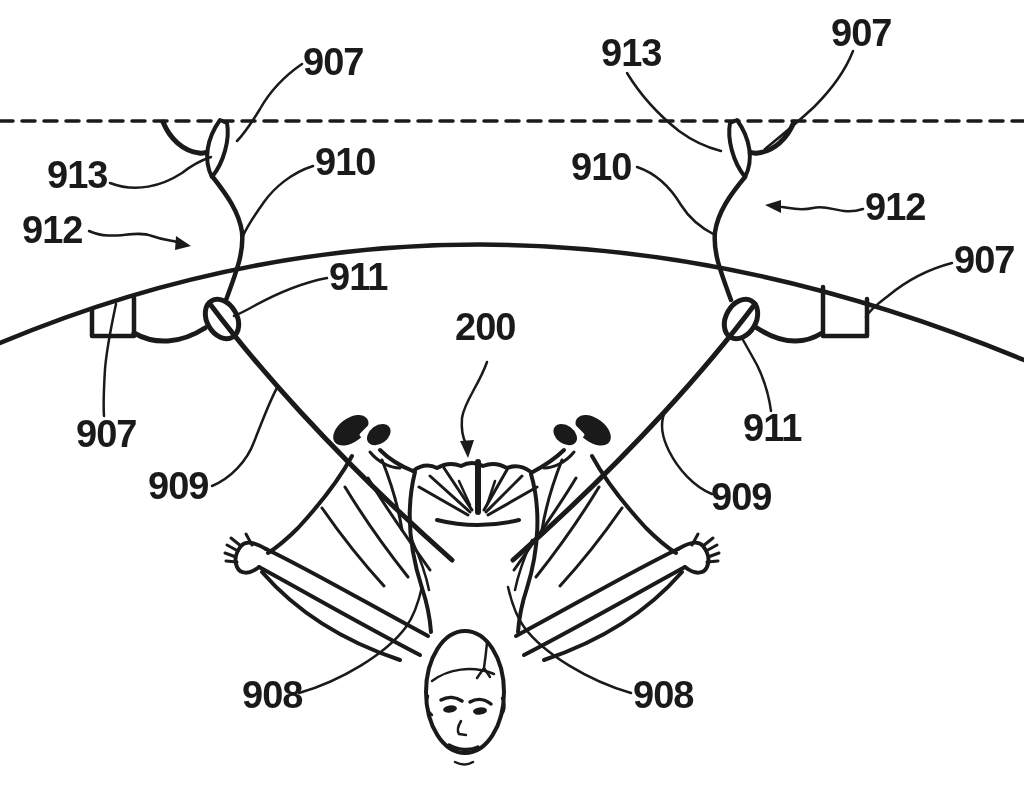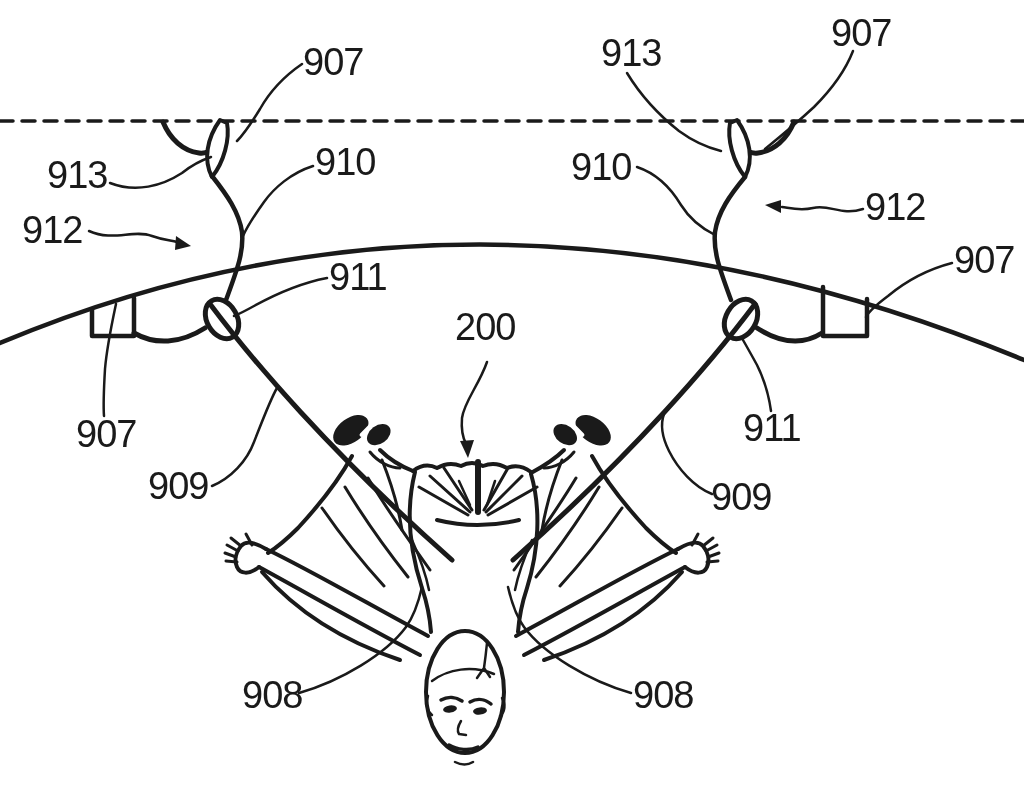--- a/index.html
+++ b/index.html
@@ -1,16 +1,16 @@
 <!DOCTYPE html>
 <html style="--line: #1a1a1a;"><head>
 <meta charset="utf-8">
 <style>
   html,body{margin:0;padding:0;background:#fff;}
-  .stage{width:1024px;height:786px;position:relative;background:#fff;overflow:hidden;}
+  .stage{width:1024px;height:786px;position:relative;background:#fff;overflow:hidden;font-weight:bold;}
   svg{display:block;}
   .ln{stroke:var(--line,#1a1a1a);fill:none;stroke-linecap:round;stroke-linejoin:round;}
   .fill{fill:var(--line,#1a1a1a);stroke:none;}
   .wf{fill:#ffffff;stroke:var(--line,#1a1a1a);stroke-linejoin:round;}
   text.callout{font-family:"Liberation Sans","DejaVu Sans",sans-serif;
     font-size:38px;fill:var(--line,#1a1a1a);letter-spacing:-1px;}
 </style>
 </head>
 <body style="background: rgb(255, 255, 255);">
 

